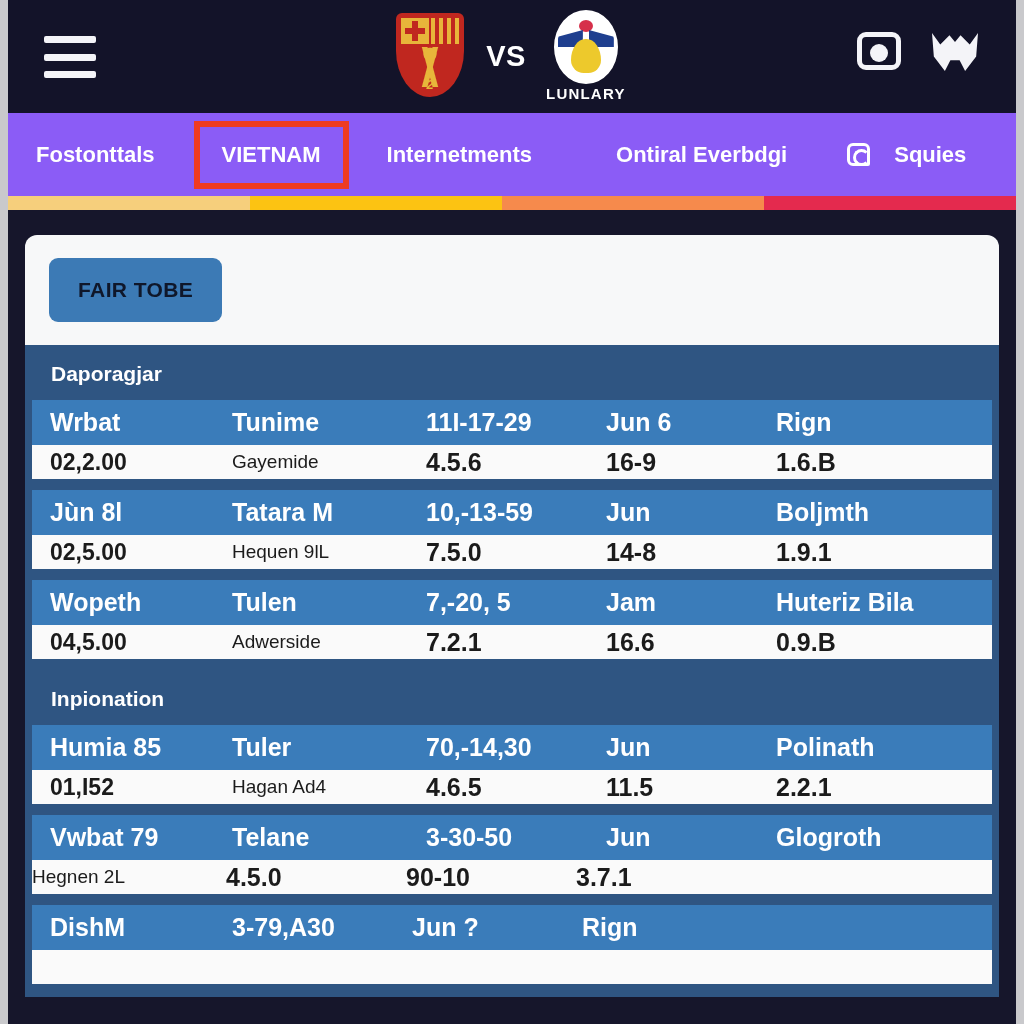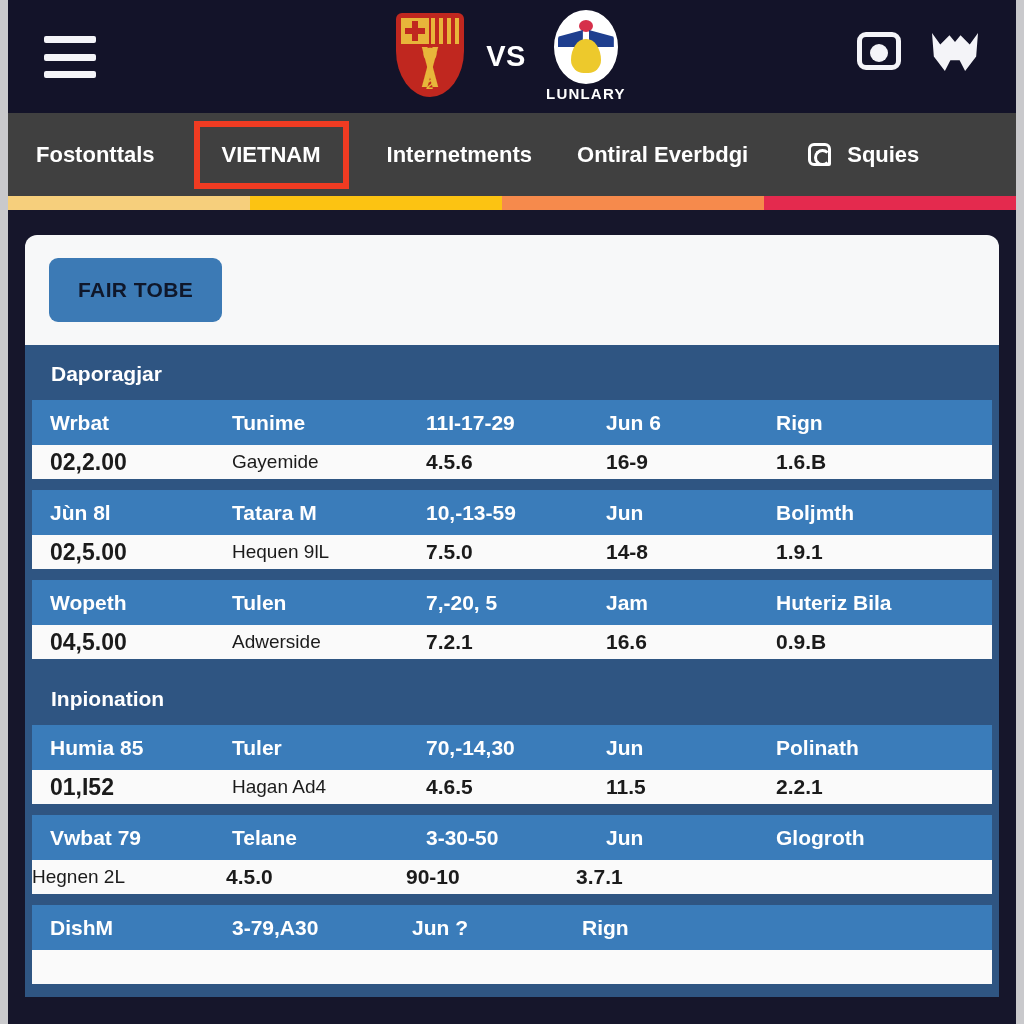--- a/index.html
+++ b/index.html
@@ -103,33 +103,33 @@
   }
   #icon-mask .shape {
     position:absolute; left:2px; top:7px; width:46px; height:38px;
     background:#f4f4f8;
     clip-path:polygon(0% 0%,18% 30%,38% 6%,50% 24%,62% 6%,82% 30%,100% 0%,
                       96% 62%,72% 100%,60% 72%,40% 72%,28% 100%,4% 62%);
   }
 
   
   #tabbar {
-    position:relative; width:100%; height:83px; background:#404040;
+    position:relative; width:100%; height:83px; background:#8b5cf6;
     display:flex; align-items:center;text-align:center;
   }
   .tab {
     color:#ffffff; font-size:22px; font-weight:bold; white-space:nowrap;
     cursor:pointer; position:relative;
   }
   #tab-0 { margin-left:28px; }
   #tab-1 { margin-left:45px; padding:15px 22px; }
   #tab-1.active { outline:6px solid #ef3b22; }
   #tab-2 { margin-left:44px; }
-  #tab-3 { margin-left:45px; }
-  #tab-4 { margin-left:60px; display:flex; align-items:center; gap:16px; }
+  #tab-3 { margin-left:84px; }
+  #tab-4 { margin-left:60px; display:flex; align-items:center; gap:24px; }
   #squies-icon {
     width:23px; height:23px; border:3px solid #ffffff;
     border-radius:6px 6px 2px 6px; position:relative; flex:none;
   }
   #squies-icon:after {
     content:""; position:absolute; left:3px; top:3px;
     width:11px; height:11px; border:3px solid #ffffff;
     border-radius:50%; border-right-color:transparent;
   }
 
@@ -155,21 +155,21 @@
   .section-title {
     color:#ffffff; font-size:21px; font-weight:bold;
     padding:17px 0 14px 26px;
   }
 
   .row-group { margin:0 7px 11px 7px; }
   .row-head, .row-body { display:flex; align-items:center; }
   .row-head { background:#3a7cba; height:45px; }
   .row-body { background:#fafafa; height:34px; }
 
-  .cell { font-size:21px; white-space:nowrap; overflow:hidden; }
+  .cell { font-size:25px; white-space:nowrap; overflow:hidden; }
   .row-head .cell { color:#ffffff; font-weight:bold; }
   .row-body .cell { color:#1b1b1b; }
 
   .c0 { width:200px; padding-left:18px; }
   .c1 { width:194px; }
   .c2 { width:180px; }
   .c3 { width:170px; }
   .c4 { flex:1; }
 
   .row-body .c0 { font-weight:bold; font-size:23px; }

